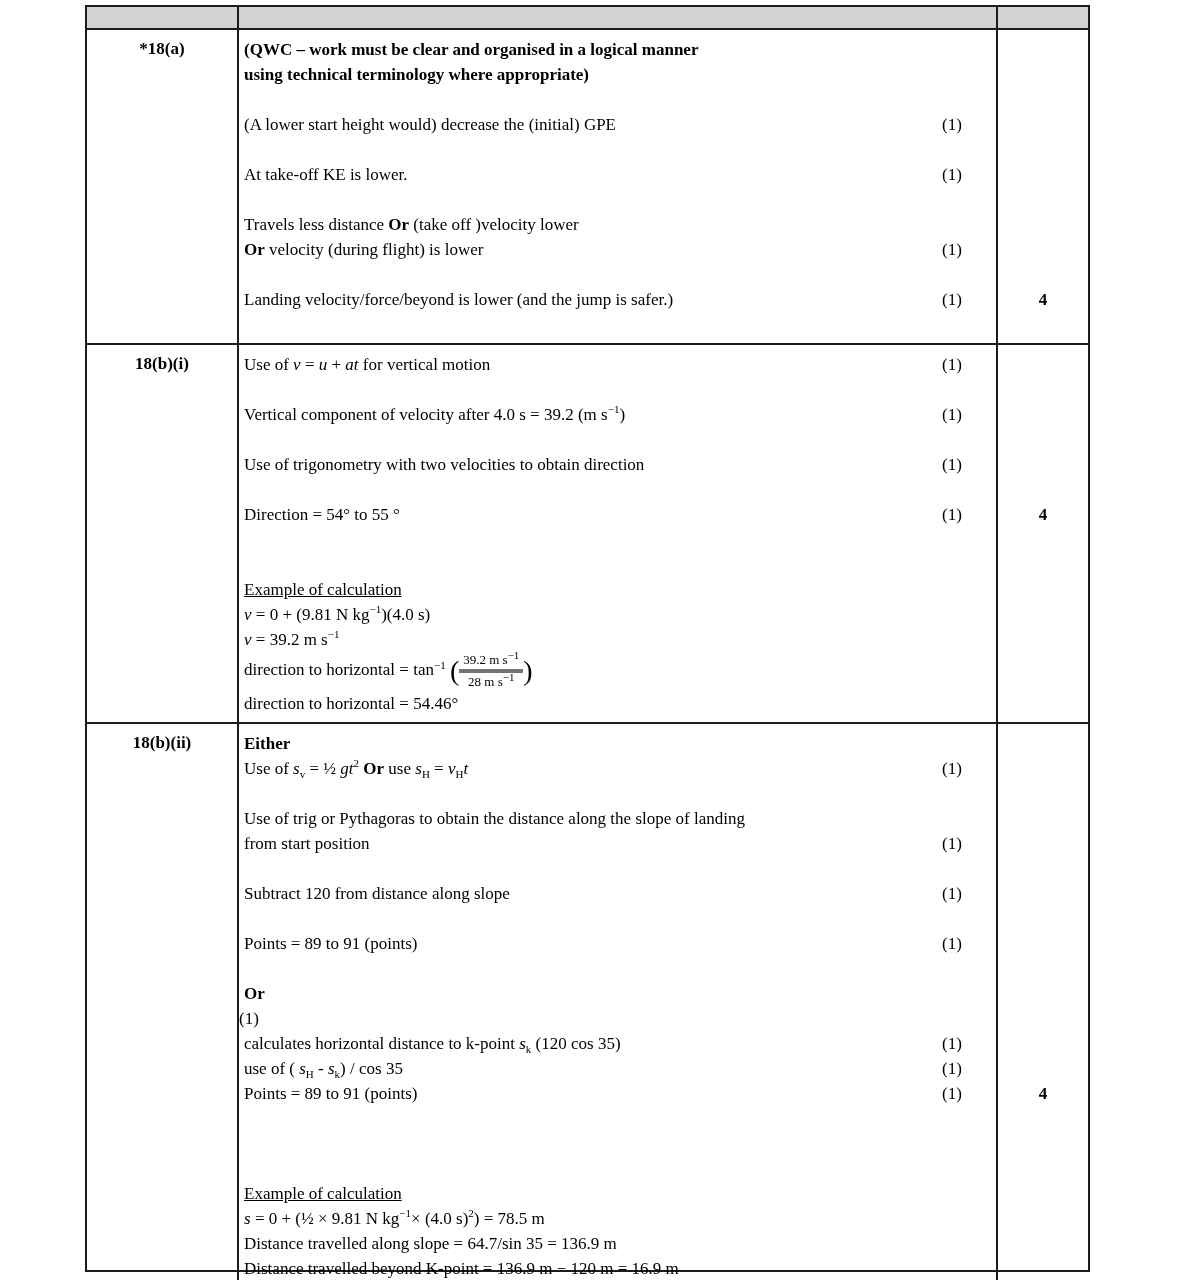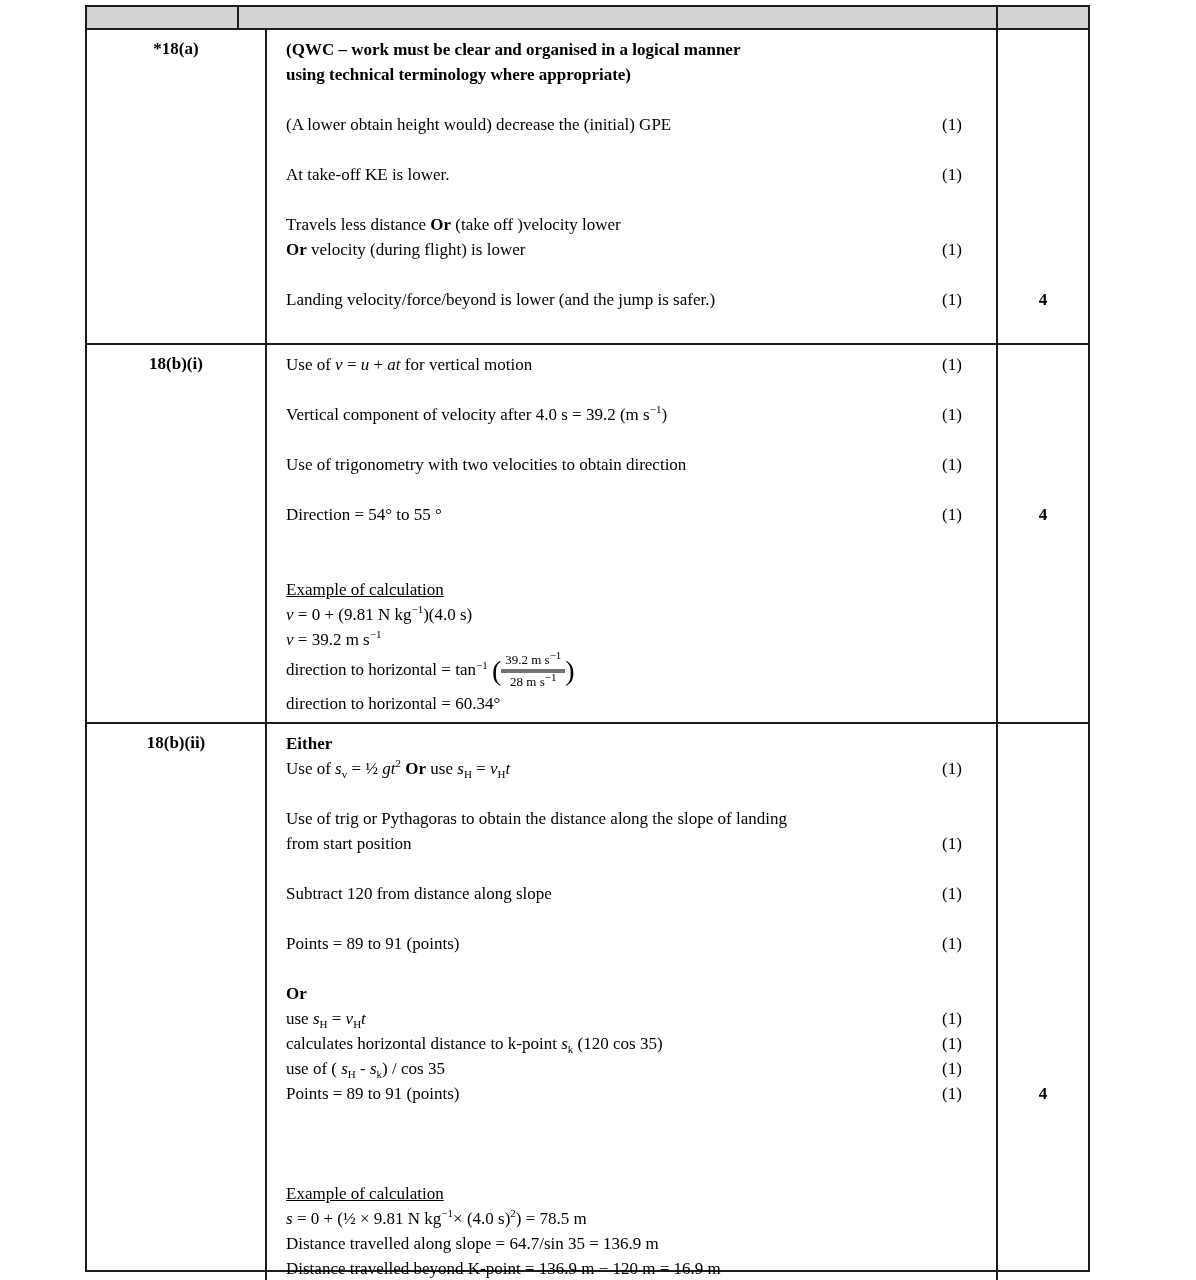--- a/index.html
+++ b/index.html
@@ -35,31 +35,31 @@
     position: absolute;
     top: 0; bottom: 0; right: 90px;
     width: 0;
     border-left: 2px solid #1c1c1c;
   }
   #sections { flex: 1; display: flex; flex-direction: column; }
   .section { display: flex; position: relative; }
   .section + .section { border-top: 2px solid #1c1c1c; justify-content: space-between; }
   .section:last-child { flex: 1; }
   .q-cell {
-    width: 180px;
+    width: 152px;
     flex: 0 0 auto;
     border-right: 2px solid #1c1c1c;
     font-weight: bold;
     font-size: 17px;
     text-align: center;
     padding-top: 9px;
   }
   .content-cell { flex: 1; padding: 7px 0 6px 0; font-size: 17px; }
   .line { display: flex; align-items: flex-end; min-height: 25px; line-height: 25px; }
-  .line-text { flex: 1; padding-left: 19px; }
+  .line-text { flex: 1; padding-left: 5px; }
   .line-mark { width: 56px; flex: 0 0 auto; }
   .line-total { width: 90px; flex: 0 0 auto; text-align: center; font-weight: bold; }
   sup, sub { font-size: 11px; line-height: 0; }
   .frac {
     display: inline-block;
     vertical-align: middle;
     text-align: center;
     font-size: 13px;
     line-height: 1.25;
   }
@@ -85,21 +85,21 @@
               <div class="line-text"><b>(QWC – work must be clear and organised in a logical manner<br>using technical terminology where appropriate)</b></div>
               <div class="line-mark"></div>
               <div class="line-total"></div>
             </div>
             <div class="line">
               <div class="line-text"></div>
               <div class="line-mark"></div>
               <div class="line-total"></div>
             </div>
             <div class="line">
-              <div class="line-text">(A lower obtain height would) decrease the (initial) GPE</div>
+              <div class="line-text">(A lower start height would) decrease the (initial) GPE</div>
               <div class="line-mark">(1)</div>
               <div class="line-total"></div>
             </div>
             <div class="line">
               <div class="line-text"></div>
               <div class="line-mark"></div>
               <div class="line-total"></div>
             </div>
             <div class="line">
               <div class="line-text">At take-off KE is lower.</div>
@@ -196,21 +196,21 @@
               <div class="line-text"><i>v</i> = 39.2 m s<sup>−1</sup></div>
               <div class="line-mark"></div>
               <div class="line-total"></div>
             </div>
             <div class="line">
               <div class="line-text">direction  to horizontal = tan<sup>−1</sup> <span class="paren">(</span><span class="frac"><span class="num">39.2 m s<sup>−1</sup></span><span class="den">28 m s<sup>−1</sup></span></span><span class="paren">)</span></div>
               <div class="line-mark"></div>
               <div class="line-total"></div>
             </div>
             <div class="line">
-              <div class="line-text">direction  to horizontal = 60.34°</div>
+              <div class="line-text">direction  to horizontal = 54.46°</div>
               <div class="line-mark"></div>
               <div class="line-total"></div>
             </div>
           </div>
           <div class="col-divider"></div>
         </div>
         <div class="section">
           <div class="q-cell">18(b)(ii)</div>
           <div class="content-cell">
             <div class="line">
@@ -257,21 +257,20 @@
               <div class="line-text"></div>
               <div class="line-mark"></div>
               <div class="line-total"></div>
             </div>
             <div class="line">
               <div class="line-text"><b>Or</b></div>
               <div class="line-mark"></div>
               <div class="line-total"></div>
             </div>
             <div class="line">
-              <div class="line-text">use <i>s</i><sub>H</sub> = <i>v</i><sub>H</sub><i>t</i></div>
               <div class="line-mark">(1)</div>
               <div class="line-total"></div>
             </div>
             <div class="line">
               <div class="line-text">calculates horizontal distance to k-point  <i>s</i><sub>k</sub> (120 cos 35)</div>
               <div class="line-mark">(1)</div>
               <div class="line-total"></div>
             </div>
             <div class="line">
               <div class="line-text">use of ( <i>s</i><sub>H</sub> -  <i>s</i><sub>k</sub>) /  cos 35</div>

